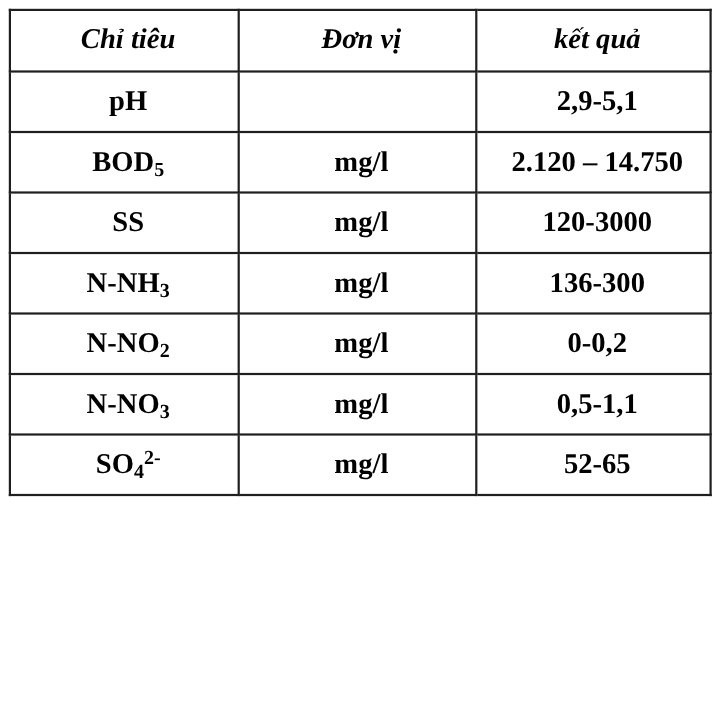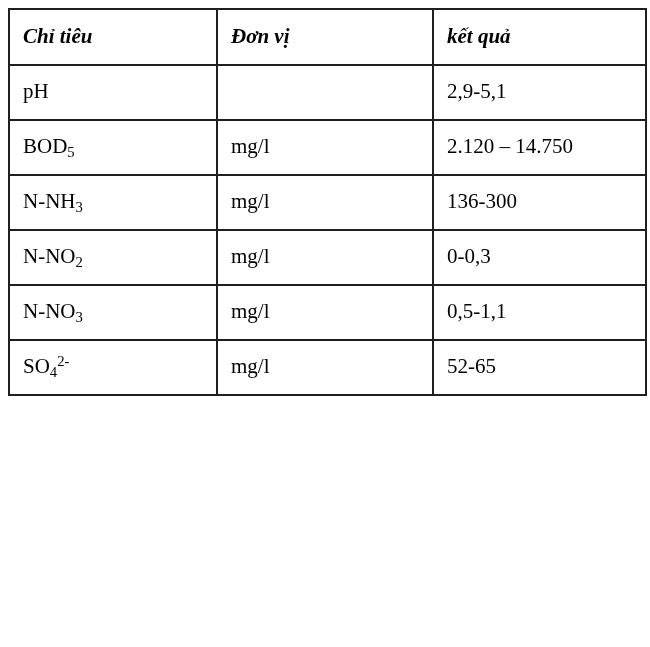--- a/index.html
+++ b/index.html
@@ -19,35 +19,35 @@
   table.params {
     border-collapse: collapse;
     width: 637px;
     table-layout: fixed;
   }
   table.params, table.params th, table.params td {
     border: 2px solid #1f1f1f;
   }
   table.params th, table.params td {
     padding: 4px 6px 6px 13px;
-    text-align: left;
+    text-align: center;
     vertical-align: middle;
-    font-size: 21px;
+    font-size: 26px;
     line-height: 1.15;
     overflow: hidden;
     white-space: nowrap;
   }
   table.params thead th {
     height: 44px;
     font-weight: bold;
     font-style: italic;
   }
   table.params tbody td {
     height: 43px;
-    font-weight: normal;
+    font-weight: bold;
   }
   td.result-cell {
     padding-left: 16px;
   }
   sub.chem-sub {
     font-size: 70%;
     line-height: 0;
     vertical-align: -0.25em;
   }
   sup.chem-sup {
@@ -78,28 +78,33 @@
           <td class="param-cell"><span>pH</span></td>
           <td class="unit-cell"></td>
           <td class="result-cell">2,9-5,1</td>
         </tr>
         <tr>
           <td class="param-cell"><span>BOD</span><sub class="chem-sub">5</sub></td>
           <td class="unit-cell">mg/l</td>
           <td class="result-cell">2.120 – 14.750</td>
         </tr>
         <tr>
+          <td class="param-cell"><span>SS</span></td>
+          <td class="unit-cell">mg/l</td>
+          <td class="result-cell">120-3000</td>
+        </tr>
+        <tr>
           <td class="param-cell"><span>N-NH</span><sub class="chem-sub">3</sub></td>
           <td class="unit-cell">mg/l</td>
           <td class="result-cell">136-300</td>
         </tr>
         <tr>
           <td class="param-cell"><span>N-NO</span><sub class="chem-sub">2</sub></td>
           <td class="unit-cell">mg/l</td>
-          <td class="result-cell">0-0,3</td>
+          <td class="result-cell">0-0,2</td>
         </tr>
         <tr>
           <td class="param-cell"><span>N-NO</span><sub class="chem-sub">3</sub></td>
           <td class="unit-cell">mg/l</td>
           <td class="result-cell">0,5-1,1</td>
         </tr>
         <tr>
           <td class="param-cell"><span>SO</span><sub class="chem-sub">4</sub><sup class="chem-sup">2-</sup></td>
           <td class="unit-cell">mg/l</td>
           <td class="result-cell">52-65</td>

